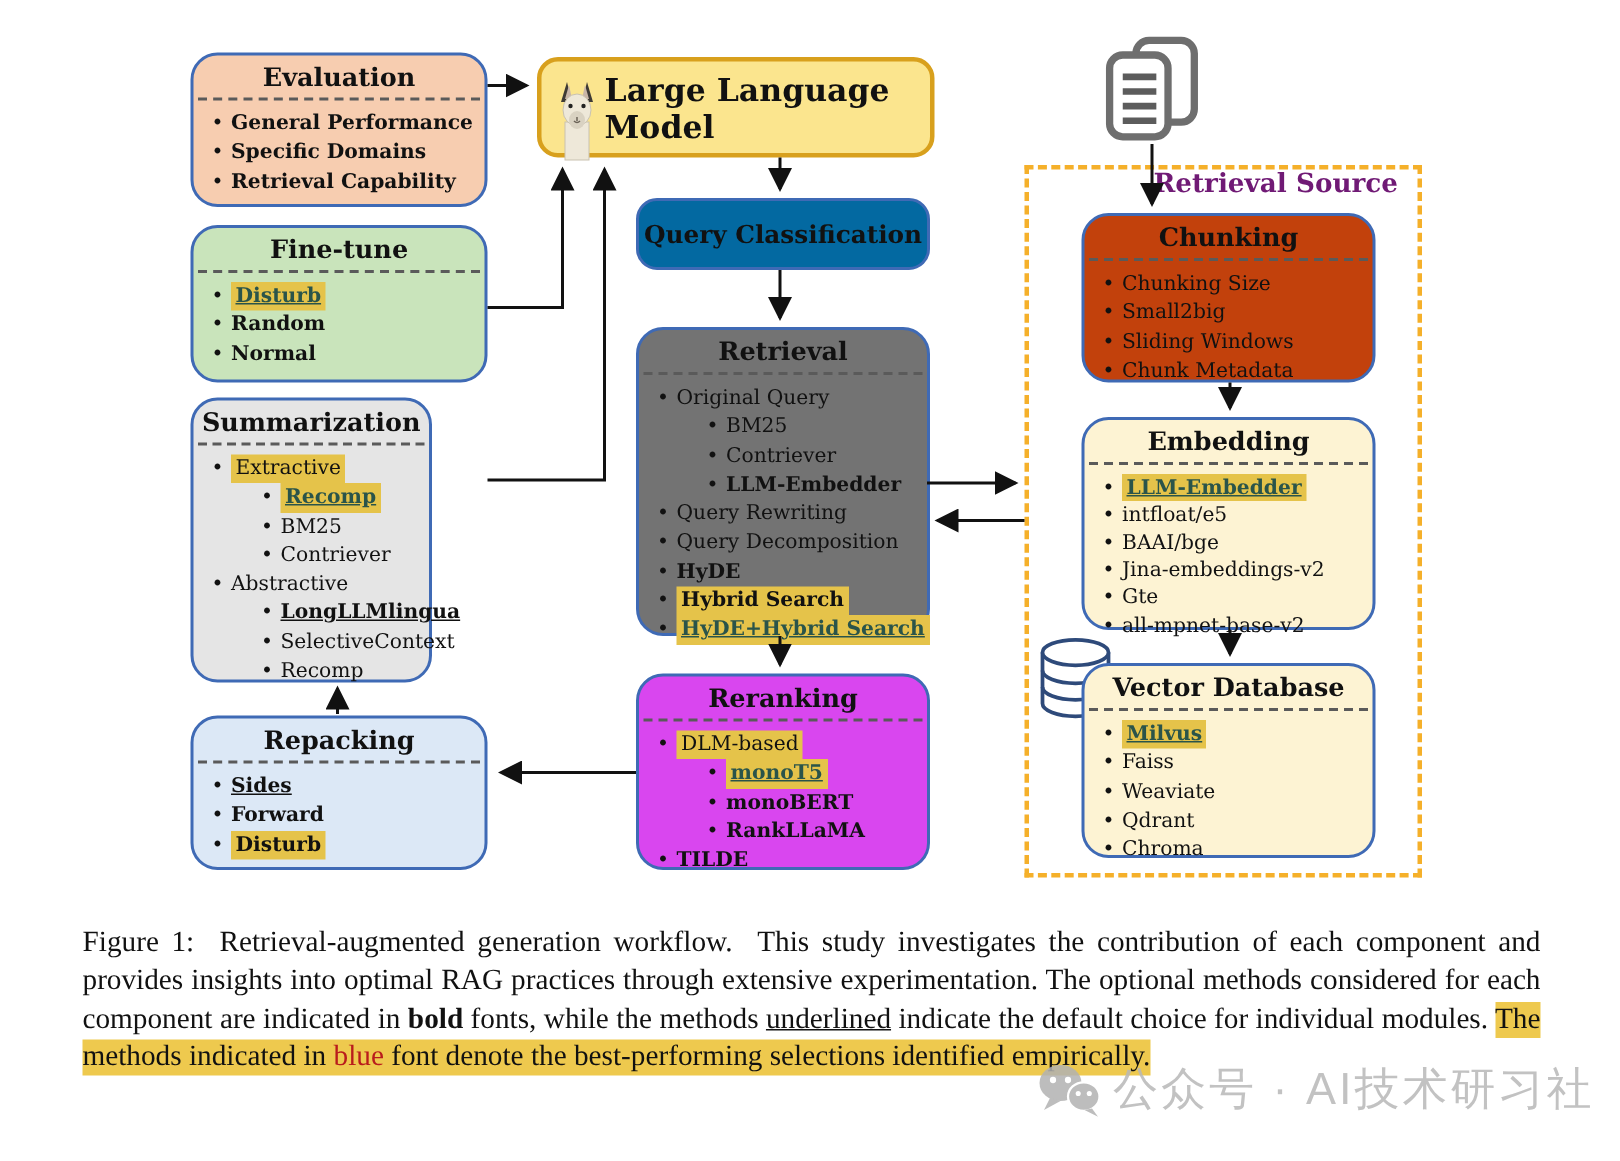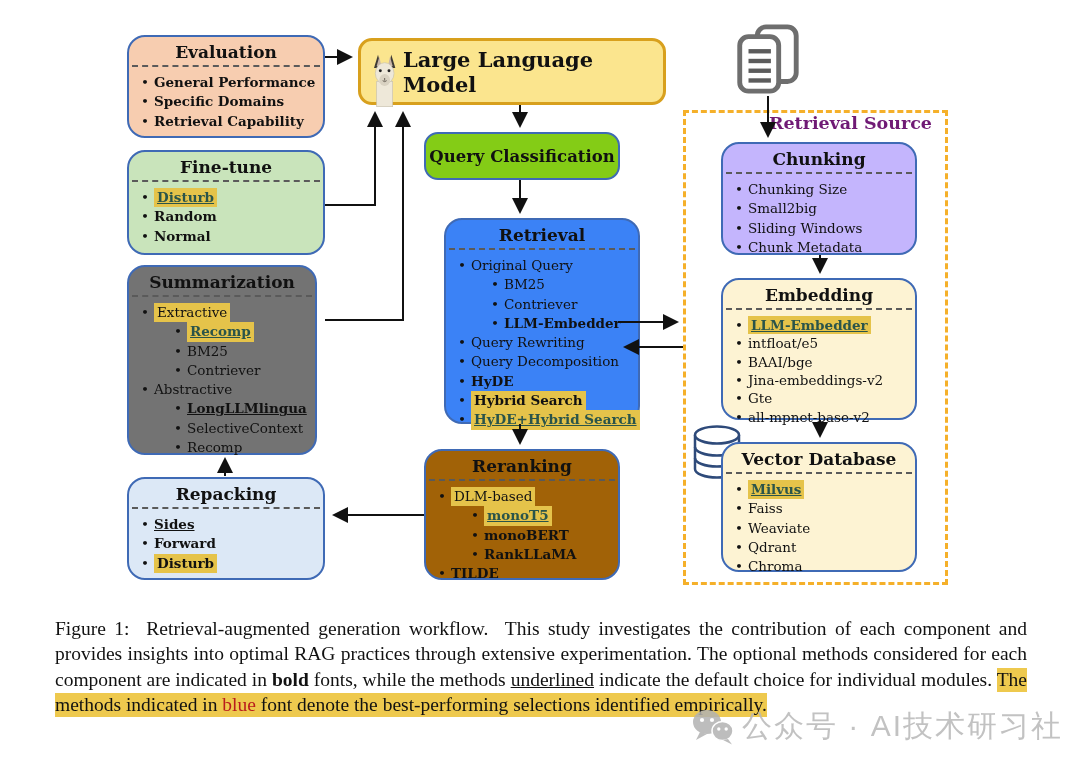--- a/index.html
+++ b/index.html
@@ -16,36 +16,36 @@
   .li.lvl1{margin-left:33px;}
   .li-text{white-space:nowrap;}
   .b{font-weight:bold;}
   .u{text-decoration:underline;}
   .hl{background:#e5c34a;padding:0 3px;}
   .blue{color:#2a544a;}
 
   
   #box-evaluation{left:127px;top:35px;width:198px;height:103px;background:#f7cdb0;}
   #box-finetune{left:127px;top:150px;width:198px;height:105px;background:#c9e4bb;}
-  #box-summarization{left:127px;top:265px;width:190px;height:190px;background:#737373;}
+  #box-summarization{left:127px;top:265px;width:161px;height:190px;background:#e5e5e5;}
   #box-repacking{left:127px;top:477px;width:198px;height:103px;background:#dce8f6;}
-  #box-retrieval{left:444px;top:218px;width:196px;height:206px;background:#3b82f6;}
-  #box-reranking{left:424px;top:449px;width:196px;height:131px;background:#a16207;}
-  #box-chunking{left:721px;top:142px;width:196px;height:113px;background:#c4b5fd;}
+  #box-retrieval{left:424px;top:218px;width:196px;height:206px;background:#737373;}
+  #box-reranking{left:424px;top:449px;width:196px;height:131px;background:#d946ef;}
+  #box-chunking{left:721px;top:142px;width:196px;height:113px;background:#c2410c;}
   #box-embedding{left:721px;top:278px;width:196px;height:142px;background:#fdf3d3;}
   #box-vectordb{left:721px;top:442px;width:196px;height:130px;background:#fdf3d3;}
   #box-embedding .box-items{line-height:1.36;}
 
-  #llm-box{position:absolute;left:358px;top:38px;width:308px;height:67px;background:#fbe58e;
+  #llm-box{position:absolute;left:358px;top:38px;width:265px;height:67px;background:#fbe58e;
            border:3px solid #d8a01d;border-radius:14px;box-sizing:border-box;z-index:2;
            display:flex;align-items:center;justify-content:center;}
   #llm-title{font-weight:bold;font-size:21px;padding-left:42px;}
   #llama{position:absolute;left:364px;top:41px;width:40px;height:78px;z-index:4;}
 
-  #qc-box{position:absolute;left:424px;top:132px;width:196px;height:48px;background:#84cc16;
+  #qc-box{position:absolute;left:424px;top:132px;width:196px;height:48px;background:#0369a1;
           border:2px solid #3f6ab5;border-radius:14px;box-sizing:border-box;z-index:2;
           display:flex;align-items:center;justify-content:center;font-weight:bold;font-size:16.5px;}
 
   #retrieval-source{position:absolute;left:683px;top:110px;width:265px;height:475px;
                     border:3px dashed #f5b02a;box-sizing:border-box;z-index:0;}
   #rs-label{position:absolute;left:700px;top:113px;width:232px;text-align:right;
             color:#701a75;font-size:17.5px;font-weight:600;z-index:2;}
 
   .arrows{position:absolute;left:0;top:0;z-index:3;pointer-events:none;}
   #docs-icon{position:absolute;left:731px;top:24px;width:72px;height:74px;z-index:2;}

